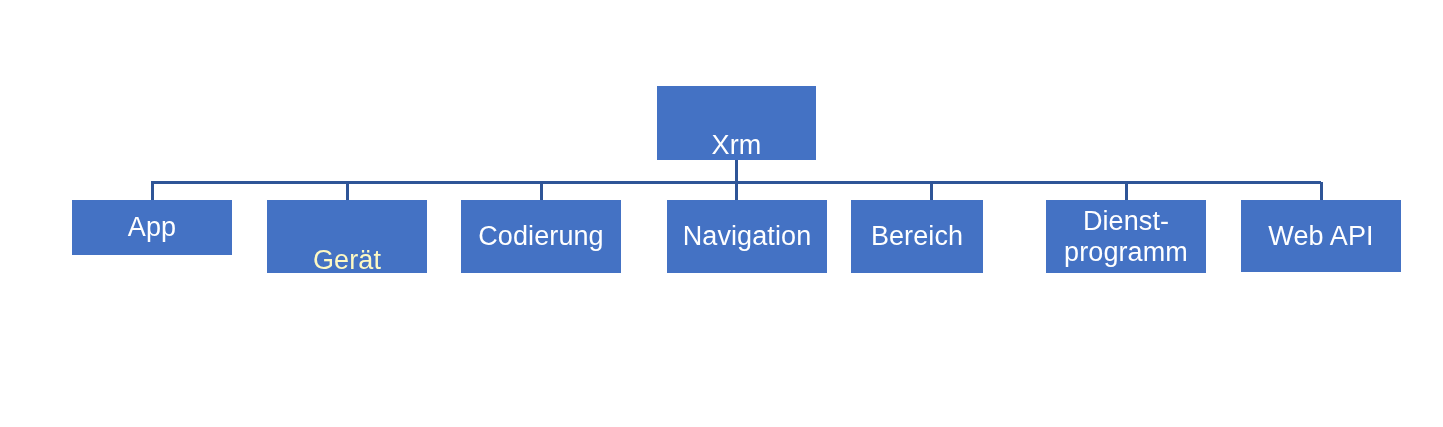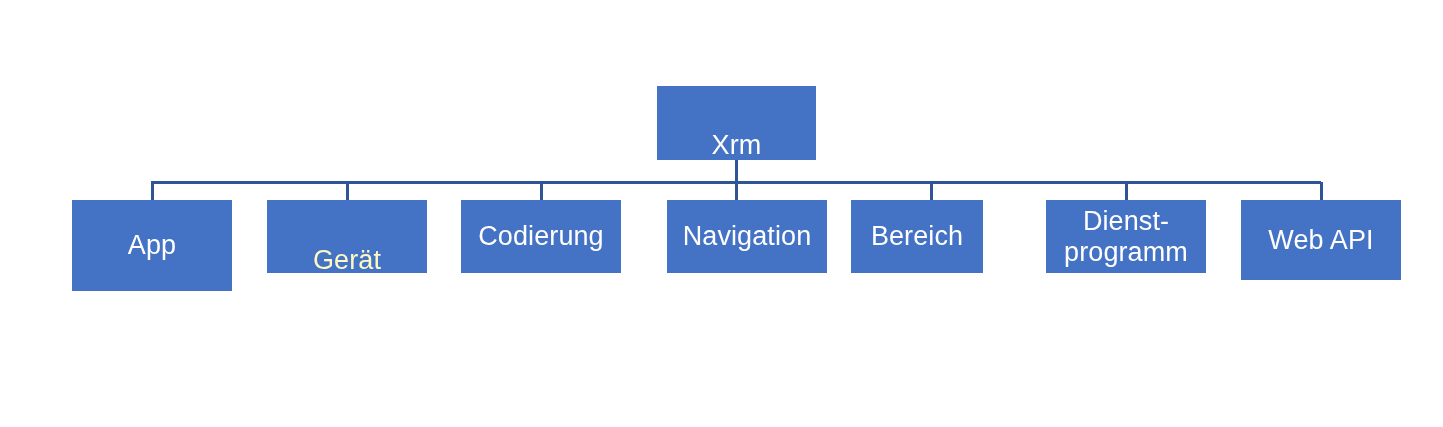--- a/index.html
+++ b/index.html
@@ -67,21 +67,21 @@
         <line x1="931" y1="182" x2="931" y2="200"></line>
         <line x1="1126" y1="182" x2="1126" y2="200"></line>
         <line x1="1321" y1="182" x2="1321" y2="200"></line>
       </g>
   </svg>
 
   <div class="node-box node-root" style="left: 657px; top: 86px; width: 159px; height: 74px; background: rgb(68, 114, 196);">
     <span class="node-label">Xrm</span>
   </div>
 
-  <div class="node-box node-child" style="left: 72px; top: 200px; width: 160px; height: 91px; background: rgb(68, 114, 196);">
+  <div class="node-box node-child" style="left: 72px; top: 200px; width: 160px; height: 55px; background: rgb(68, 114, 196);">
     <span class="node-label" style="color: rgb(255, 255, 255);">App</span>
   </div>
 
   <div class="node-box node-child" style="left: 267px; top: 200px; width: 160px; height: 73px; background: rgb(68, 114, 196);">
     <span class="node-label" style="color: #fef9c3; margin-top: 48px;">Gerät</span>
   </div>
 
   <div class="node-box node-child" style="left: 461px; top: 200px; width: 160px; height: 73px; background: rgb(68, 114, 196);">
     <span class="node-label" style="color: rgb(255, 255, 255);">Codierung</span>
   </div>
@@ -92,17 +92,17 @@
 
   <div class="node-box node-child" style="left: 851px; top: 200px; width: 132px; height: 73px; background: rgb(68, 114, 196);">
     <span class="node-label" style="color: rgb(255, 255, 255);">Bereich</span>
   </div>
 
   <div class="node-box node-child" style="left: 1046px; top: 200px; width: 160px; height: 73px; background: rgb(68, 114, 196);">
     <span class="node-label" style="color: rgb(255, 255, 255);">Dienst-
 programm</span>
   </div>
 
-  <div class="node-box node-child" style="left: 1241px; top: 200px; width: 160px; height: 80px; background: rgb(68, 114, 196);">
+  <div class="node-box node-child" style="left: 1241px; top: 200px; width: 160px; height: 72px; background: rgb(68, 114, 196);">
     <span class="node-label" style="color: rgb(255, 255, 255);">Web API</span>
   </div>
 
 </div>
 
 </body></html>

